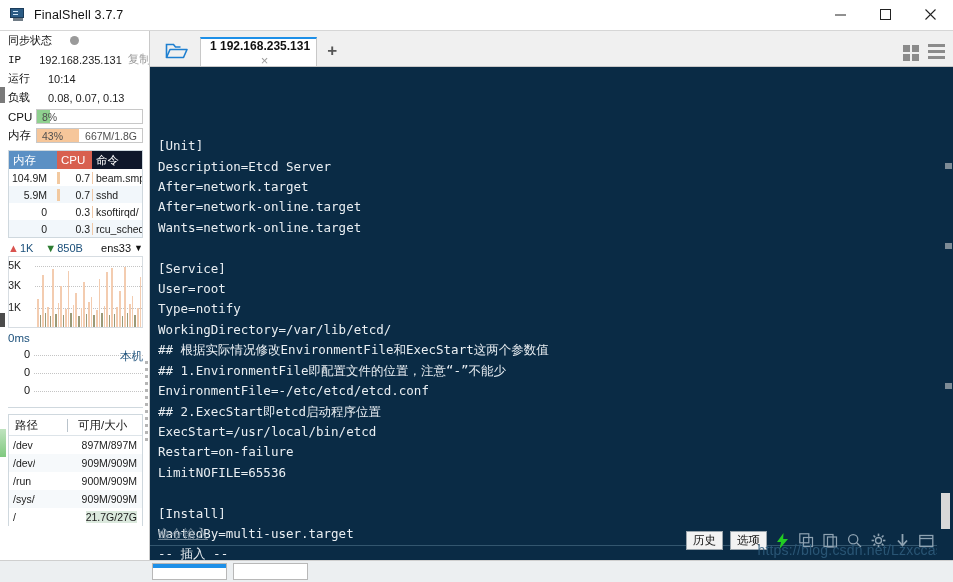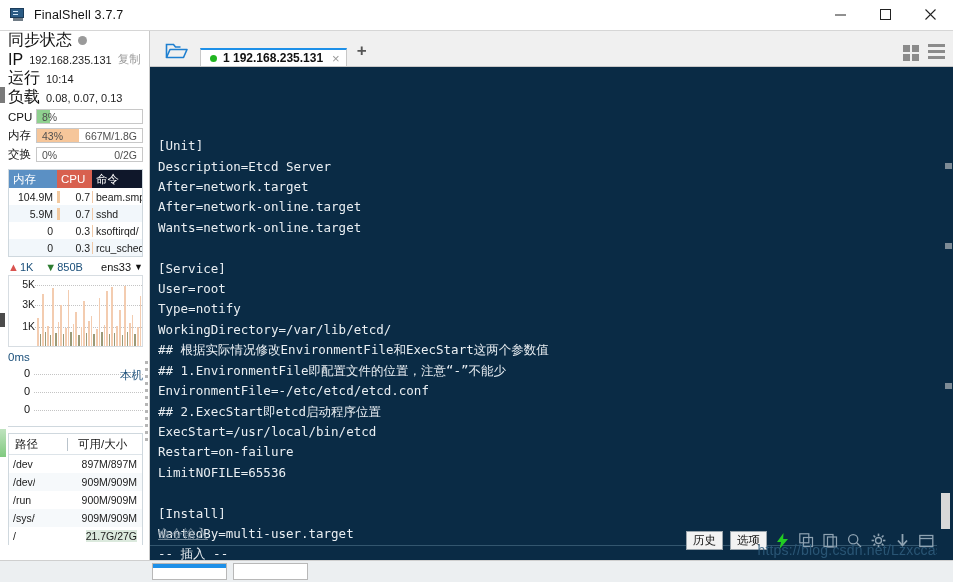--- a/index.html
+++ b/index.html
@@ -79,21 +79,21 @@
     position: relative;
     overflow: hidden;
     border-right: 1px solid #c9c9c9;
   }
   .sb-row {
     display: flex; align-items: center;
     padding: 2px 6px 2px 8px;
     height: 19px;
     white-space: nowrap;
   }
-  .sb-label { color: #111; margin-right: 6px; font-size: 16px; }
+  .sb-label { color: #111; margin-right: 18px; font-size: 11px; font-family: Liberation Mono, monospace; }
   .sb-val { color: #222; font-size: 11px; }
   .dot-grey {
     width: 9px; height: 9px; border-radius: 50%;
     background: #9a9a9a; display: inline-block;
   }
   .link-copy { color: #9b9b9b; margin-left: 6px; font-size: 11.5px; }
 
   
   .meter-row {
     display: flex; align-items: center;
@@ -138,21 +138,21 @@
   .ph-mem { width: 48px; background: #5b90c4; }
   .ph-cpu { width: 35px; background: #d8604f; }
   .ph-cmd { flex: 1; background: #0f172a; }
   .proc-row {
     display: flex; height: 17px; align-items: center;
     font-size: 10.5px; color: #1a1a1a;
     background: #ffffff;
   }
   .proc-row.alt { background: #f2f7fb; }
   .pr-mem {
-    width: 48px; text-align: right; padding-right: 2px;
+    width: 48px; text-align: right; padding-right: 8px;
     border-right: 2px solid transparent;
   }
   .pr-bar { width: 3px; height: 12px; background: #f2c9a0; }
   .pr-bar.off { background: transparent; }
   .pr-cpu { width: 32px; text-align: right; padding-right: 2px; }
   .pr-cmd {
     flex: 1; padding-left: 3px;
     border-left: 1px solid #f0c9a8;
     overflow: hidden; white-space: nowrap;
   }
@@ -175,21 +175,21 @@
     height: 72px;
     position: relative;
     background: #fff;
     display: flex;
   }
   .g-axis {
     width: 26px; flex: 0 0 26px;
     position: relative;
     font-size: 10.5px; color: #222;
   }
-  .g-axis span { position: absolute; right: 0; }
+  .g-axis span { position: absolute; right: 14px; }
   .g-plot {
     flex: 1; position: relative; overflow: hidden;
   }
   .g-plot .gl {
     position: absolute; left: 0; right: 0; height: 0;
     border-top: 1px dotted #c4c4c4;
   }
   .bars { position: absolute; left: 2px; right: 0; bottom: 0; top: 0; display: flex; align-items: flex-end; }
   .bars i { display: block; width: 2px; margin-right: 1px; background: #f3ccb0; }
   .bars i.dark { background: #9a9a78; }
@@ -282,31 +282,32 @@
     display: flex;
     align-items: flex-end;
     padding-left: 6px;
     border-bottom: 1px solid #c8c8c8;
   }
   .folder-btn {
     width: 42px; height: 32px;
     display: flex; align-items: center; justify-content: center;
   }
   .tab {
-    height: 18px;
+    height: 29px;
     background: #ffffff;
     border: 1px solid #c8c8c8;
     border-bottom: none;
     border-top: 2px solid #1e90e8;
     display: flex; align-items: center;
     padding: 0 6px 0 9px;
     margin-left: 2px;
     font-size: 12px;
     color: #111;
     font-weight: bold;
+    flex-direction: column;
   }
   .tab .dotg {
     width: 7px; height: 7px; border-radius: 50%;
     background: #21b521; margin-right: 6px;
   }
   .tab .close {
     margin-left: 9px; color: #9a9a9a; font-size: 13px;
     font-weight: normal;
   }
   .plus {
@@ -490,28 +491,20 @@
 
       <div class="meter-row">
         <div class="meter-name">内存</div>
         <div class="meter">
           <div class="fill" style="width:40%;background:#f6c69a"></div>
           <div class="pct">43%</div>
           <div class="rtxt">667M/1.8G</div>
         </div>
       </div>
 
-      <div class="meter-row">
-        <div class="meter-name">交换</div>
-        <div class="meter">
-          <div class="fill" style="width:0%;background:#f6c69a"></div>
-          <div class="pct">0%</div>
-          <div class="rtxt">0/2G</div>
-        </div>
-      </div>
 
       <div class="proc">
         <div class="proc-head">
           <div class="ph-mem">内存</div>
           <div class="ph-cpu">CPU</div>
           <div class="ph-cmd">命令</div>
         </div>
         <div class="proc-row">
           <div class="pr-mem">104.9M</div>
           <div class="pr-bar"></div>

